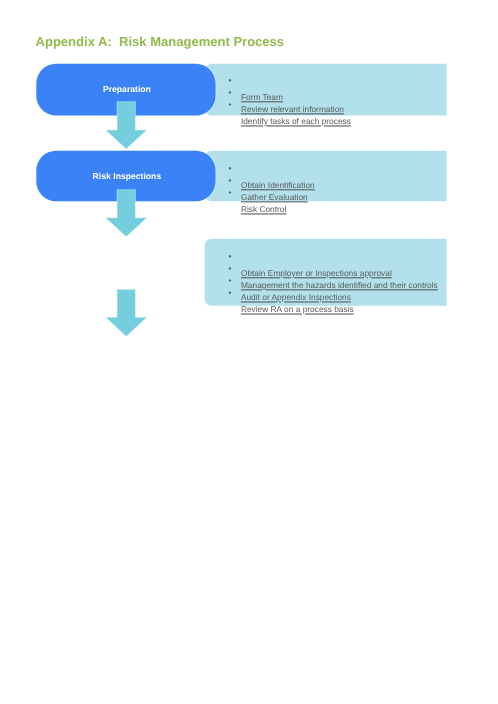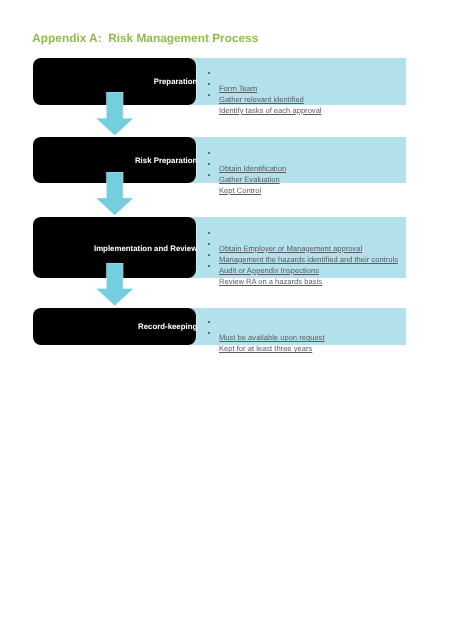--- a/index.html
+++ b/index.html
@@ -12,22 +12,22 @@
   .title{position:absolute;left:32.3px;top:33.2px;
          font-size:11.85px;line-height:11.85px;font-weight:bold;
          color:#92BA4D;white-space:pre;filter:blur(0px);}
 
   
   .flow{position:absolute;left:0;top:0;width:453px;height:400px;}
   .step{position:absolute;left:0;width:453px;}
   .panel{position:absolute;left:186px;width:232.6px;top:0;bottom:0;
          background:#B2E0EB;border-radius:6.5px;}
   .label-box{position:absolute;left:32.7px;width:163.8px;top:0;bottom:0;
-             background:#000000;border-radius:8px;z-index:2;
-             display:flex;align-items:center;justify-content:flex-end;
+             background:#3b82f6;border-radius:18px;z-index:2;
+             display:flex;align-items:center;justify-content:center;
              box-shadow:0 0 0 0.55px rgba(230,252,255,0.85);}
   .label-text{color:#ffffff;font-size:7.85px;line-height:7.85px;font-weight:bold;
               white-space:nowrap;filter:blur(0px);position:relative;top:0.7px;left:0.8px;}
   .bullets{position:absolute;left:209.2px;z-index:3;filter:blur(0px);}
   .bullet{position:absolute;left:0;color:#5B5C5E;font-size:7.6px;line-height:7.6px;
           white-space:nowrap;}
   .bullet .dot{position:absolute;left:-1.15px;top:2.85px;width:2.0px;height:2.0px;
                border-radius:0.6px;background:#436A78;}
   .bullet .btxt{position:absolute;left:9.8px;top:16px;text-decoration:underline;}
   .bullet:nth-child(1){top:0px}
@@ -80,88 +80,69 @@
       <div class="label-box">
         <span class="label-text">Preparation</span>
       </div>
       <div class="bullets">
         <div class="bullet">
           <span class="dot"></span>
           <span class="btxt">Form Team</span>
         </div>
         <div class="bullet">
           <span class="dot"></span>
-          <span class="btxt">Gather relevant identified</span>
+          <span class="btxt">Review relevant information</span>
         </div>
         <div class="bullet">
           <span class="dot"></span>
-          <span class="btxt">Identify tasks of each approval</span>
+          <span class="btxt">Identify tasks of each process</span>
         </div>
       </div>
     </div>
 
     <div class="step" id="step-1">
       <div class="panel"></div>
       <div class="label-box">
-        <span class="label-text">Risk Preparation</span>
+        <span class="label-text">Risk Inspections</span>
       </div>
       <div class="bullets">
         <div class="bullet">
           <span class="dot"></span>
           <span class="btxt">Obtain Identification</span>
         </div>
         <div class="bullet">
           <span class="dot"></span>
           <span class="btxt">Gather Evaluation</span>
         </div>
         <div class="bullet">
           <span class="dot"></span>
-          <span class="btxt">Kept Control</span>
+          <span class="btxt">Risk Control</span>
         </div>
       </div>
     </div>
 
     <div class="step" id="step-2">
       <div class="panel"></div>
-      <div class="label-box">
-        <span class="label-text">Implementation and Review</span>
-      </div>
       <div class="bullets">
         <div class="bullet">
           <span class="dot"></span>
-          <span class="btxt">Obtain Employer or Management approval</span>
+          <span class="btxt">Obtain Employer or Inspections approval</span>
         </div>
         <div class="bullet">
           <span class="dot"></span>
           <span class="btxt">Management the hazards identified and their controls</span>
         </div>
         <div class="bullet">
           <span class="dot"></span>
           <span class="btxt">Audit or Appendix Inspections</span>
         </div>
         <div class="bullet">
           <span class="dot"></span>
-          <span class="btxt">Review RA on a hazards basis</span>
+          <span class="btxt">Review RA on a process basis</span>
         </div>
       </div>
     </div>
 
-    <div class="step" id="step-3">
-      <div class="panel"></div>
-      <div class="label-box">
-        <span class="label-text">Record-keeping</span>
-      </div>
-      <div class="bullets">
-        <div class="bullet">
-          <span class="dot"></span>
-          <span class="btxt">Must be available upon request</span>
-        </div>
-        <div class="bullet">
-          <span class="dot"></span>
-          <span class="btxt">Kept for at least three years</span>
-        </div>
-      </div>
-    </div>
 
   </div>
 
   <div class="pageno">21</div>
 </div>
 
 </body></html>

